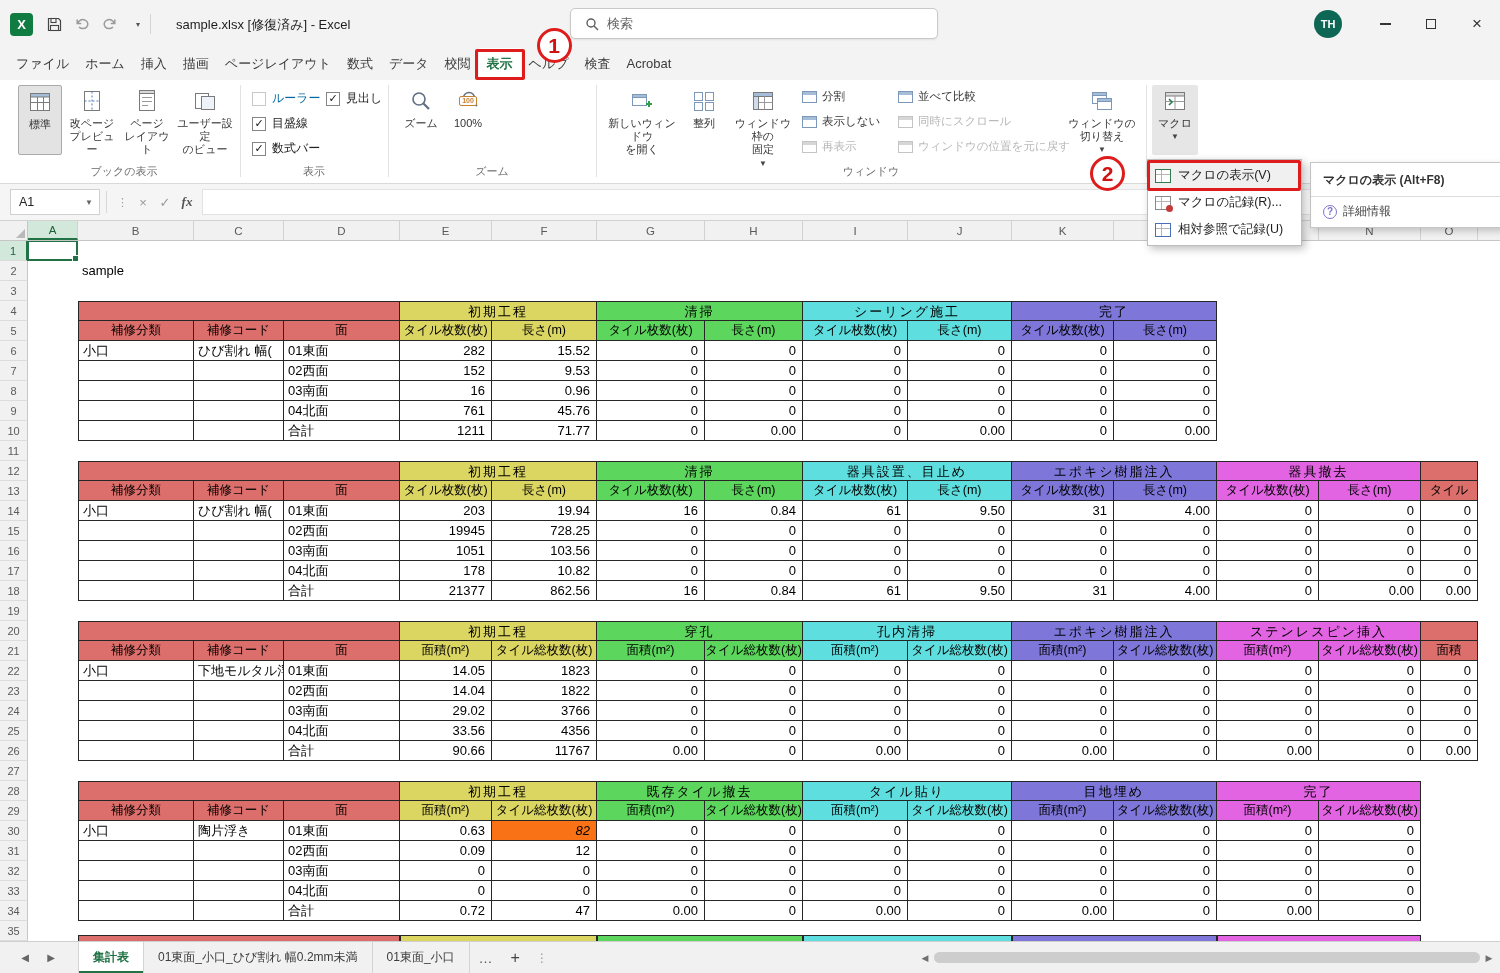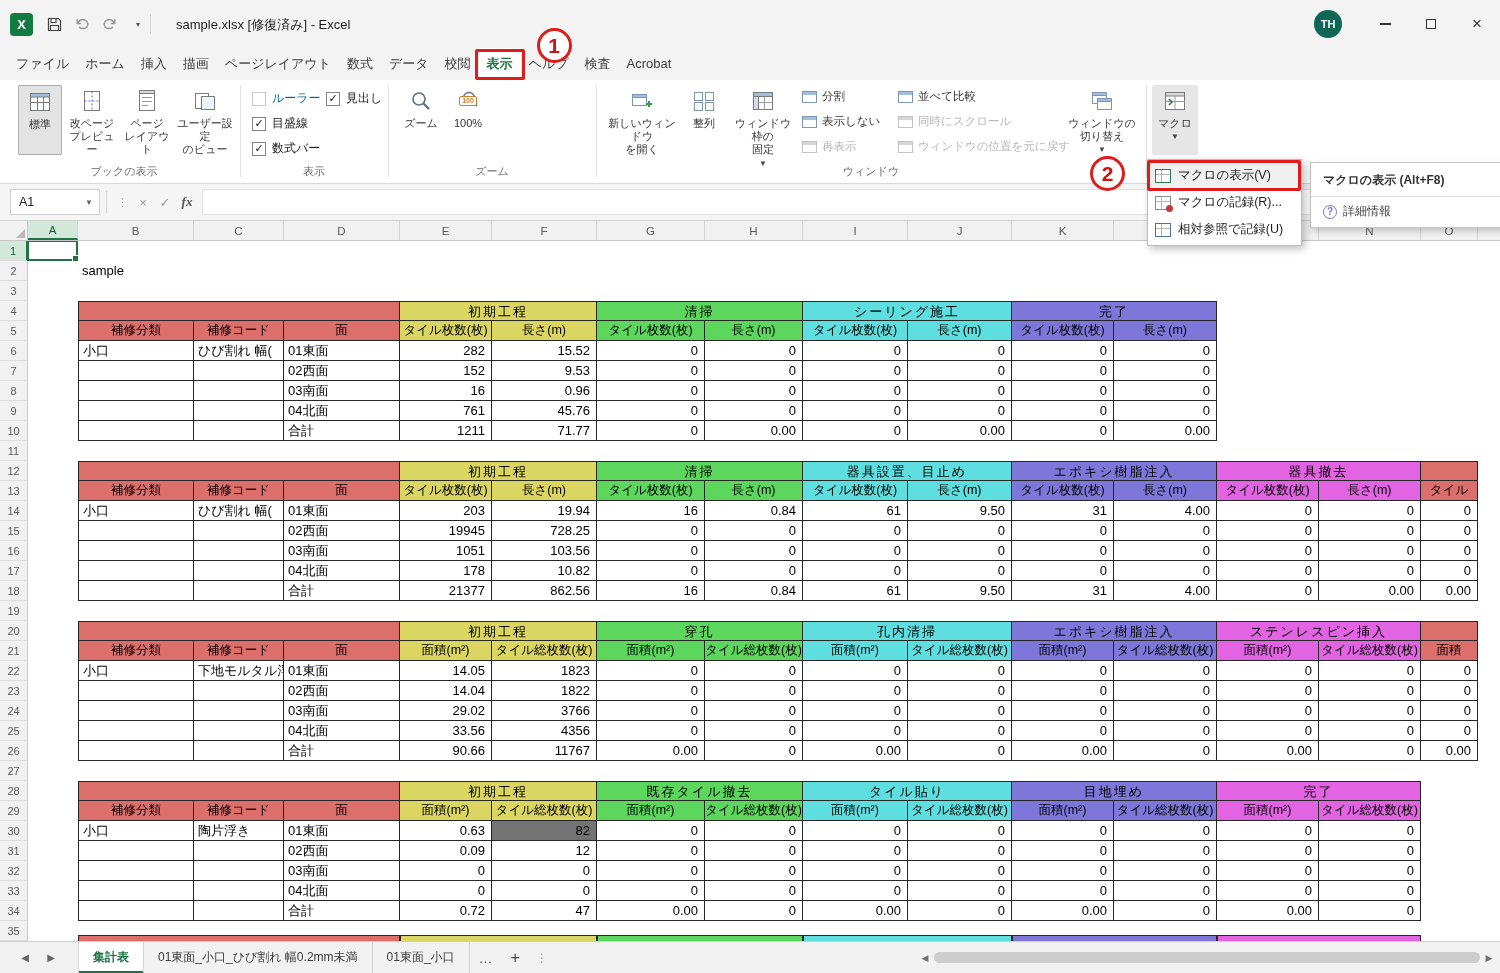--- a/index.html
+++ b/index.html
@@ -159,20 +159,27 @@
     </div>
     <div class="qat qbtn" style="left:98px">
       <svg width="16" height="16" viewBox="0 0 16 16" style="transform:scaleX(-1)">
           <path d="M4 7 a5 4.5 0 1 1 1 4" fill="none" stroke="#9a9a9a" stroke-width="1.5"></path>
           <path d="M3.2 3.5v4h4" fill="none" stroke="#9a9a9a" stroke-width="1.5"></path>
         </svg>
     </div>
     <div class="qat qbtn" style="left:126px;font-size:8px">▾</div>
     <div class="qat" style="left:150px;top:14px;width:1px;height:20px;background:#d4d4d4"></div>
     <div id="doc-title">sample.xlsx [修復済み] -  Excel</div>
+    <div id="search-box">
+      <svg width="14" height="14" viewBox="0 0 14 14">
+          <circle cx="6" cy="6" r="4" fill="none" stroke="#5f5f5f" stroke-width="1.4"></circle>
+          <line x1="9" y1="9" x2="13" y2="13" stroke="#5f5f5f" stroke-width="1.4"></line>
+        </svg>
+      <span>検索</span>
+    </div>
     <div id="avatar">TH</div>
     <div class="wc" style="left:1362px">
         <span class="bar"></span>
       </div>
     <div class="wc" style="left:1408px">
         <span class="box"></span>
       </div>
     <div class="wc close" style="left:1454px">×</div>
   </div>
 
@@ -720,21 +727,21 @@
       <div class="gcell sh" style="left: 803px; top: 560px; width: 105px; height: 20px; background: rgb(94, 222, 222);">面積(m²)</div>
       <div class="gcell sh" style="left: 908px; top: 560px; width: 104px; height: 20px; background: rgb(94, 222, 222);">タイル総枚数(枚)</div>
       <div class="gcell sh" style="left: 1012px; top: 560px; width: 102px; height: 20px; background: rgb(126, 118, 216);">面積(m²)</div>
       <div class="gcell sh" style="left: 1114px; top: 560px; width: 103px; height: 20px; background: rgb(126, 118, 216);">タイル総枚数(枚)</div>
       <div class="gcell sh" style="left: 1217px; top: 560px; width: 102px; height: 20px; background: rgb(227, 100, 227);">面積(m²)</div>
       <div class="gcell sh" style="left: 1319px; top: 560px; width: 102px; height: 20px; background: rgb(227, 100, 227);">タイル総枚数(枚)</div>
       <div class="gcell dl fl" style="left: 78px; top: 580px; width: 116px; height: 20px; background: rgb(255, 255, 255);">小口</div>
       <div class="gcell dl" style="left: 194px; top: 580px; width: 90px; height: 20px; background: rgb(255, 255, 255);">陶片浮き</div>
       <div class="gcell dl" style="left: 284px; top: 580px; width: 116px; height: 20px; background: rgb(255, 255, 255);">01東面</div>
       <div class="gcell dr" style="left: 400px; top: 580px; width: 92px; height: 20px; background: rgb(255, 255, 255);">0.63</div>
-      <div class="gcell dr" style="left: 492px; top: 580px; width: 105px; height: 20px; background: #737373;">82</div>
+      <div class="gcell dr" style="left: 492px; top: 580px; width: 105px; height: 20px; background: #f97316; font-style: italic;">82</div>
       <div class="gcell dr" style="left: 597px; top: 580px; width: 108px; height: 20px; background: rgb(255, 255, 255);">0</div>
       <div class="gcell dr" style="left: 705px; top: 580px; width: 98px; height: 20px; background: rgb(255, 255, 255);">0</div>
       <div class="gcell dr" style="left: 803px; top: 580px; width: 105px; height: 20px; background: rgb(255, 255, 255);">0</div>
       <div class="gcell dr" style="left: 908px; top: 580px; width: 104px; height: 20px; background: rgb(255, 255, 255);">0</div>
       <div class="gcell dr" style="left: 1012px; top: 580px; width: 102px; height: 20px; background: rgb(255, 255, 255);">0</div>
       <div class="gcell dr" style="left: 1114px; top: 580px; width: 103px; height: 20px; background: rgb(255, 255, 255);">0</div>
       <div class="gcell dr" style="left: 1217px; top: 580px; width: 102px; height: 20px; background: rgb(255, 255, 255);">0</div>
       <div class="gcell dr" style="left: 1319px; top: 580px; width: 102px; height: 20px; background: rgb(255, 255, 255);">0</div>
       <div class="gcell dl fl" style="left: 78px; top: 600px; width: 116px; height: 20px; background: rgb(255, 255, 255);"></div>
       <div class="gcell dl" style="left: 194px; top: 600px; width: 90px; height: 20px; background: rgb(255, 255, 255);"></div>

